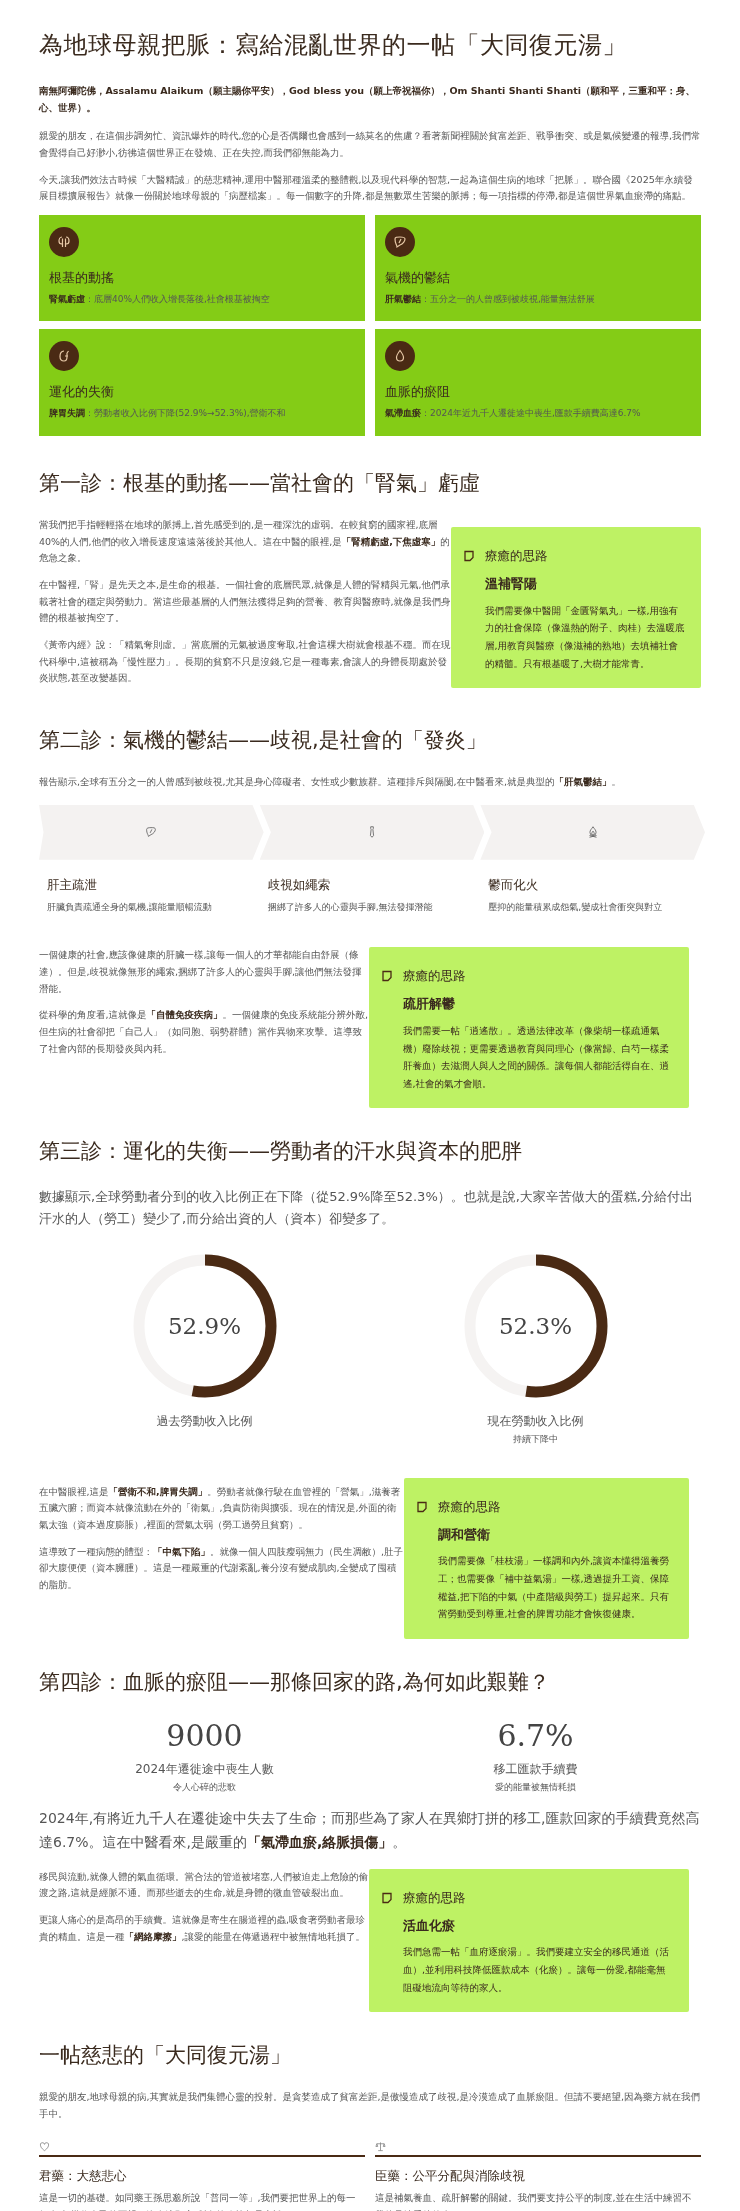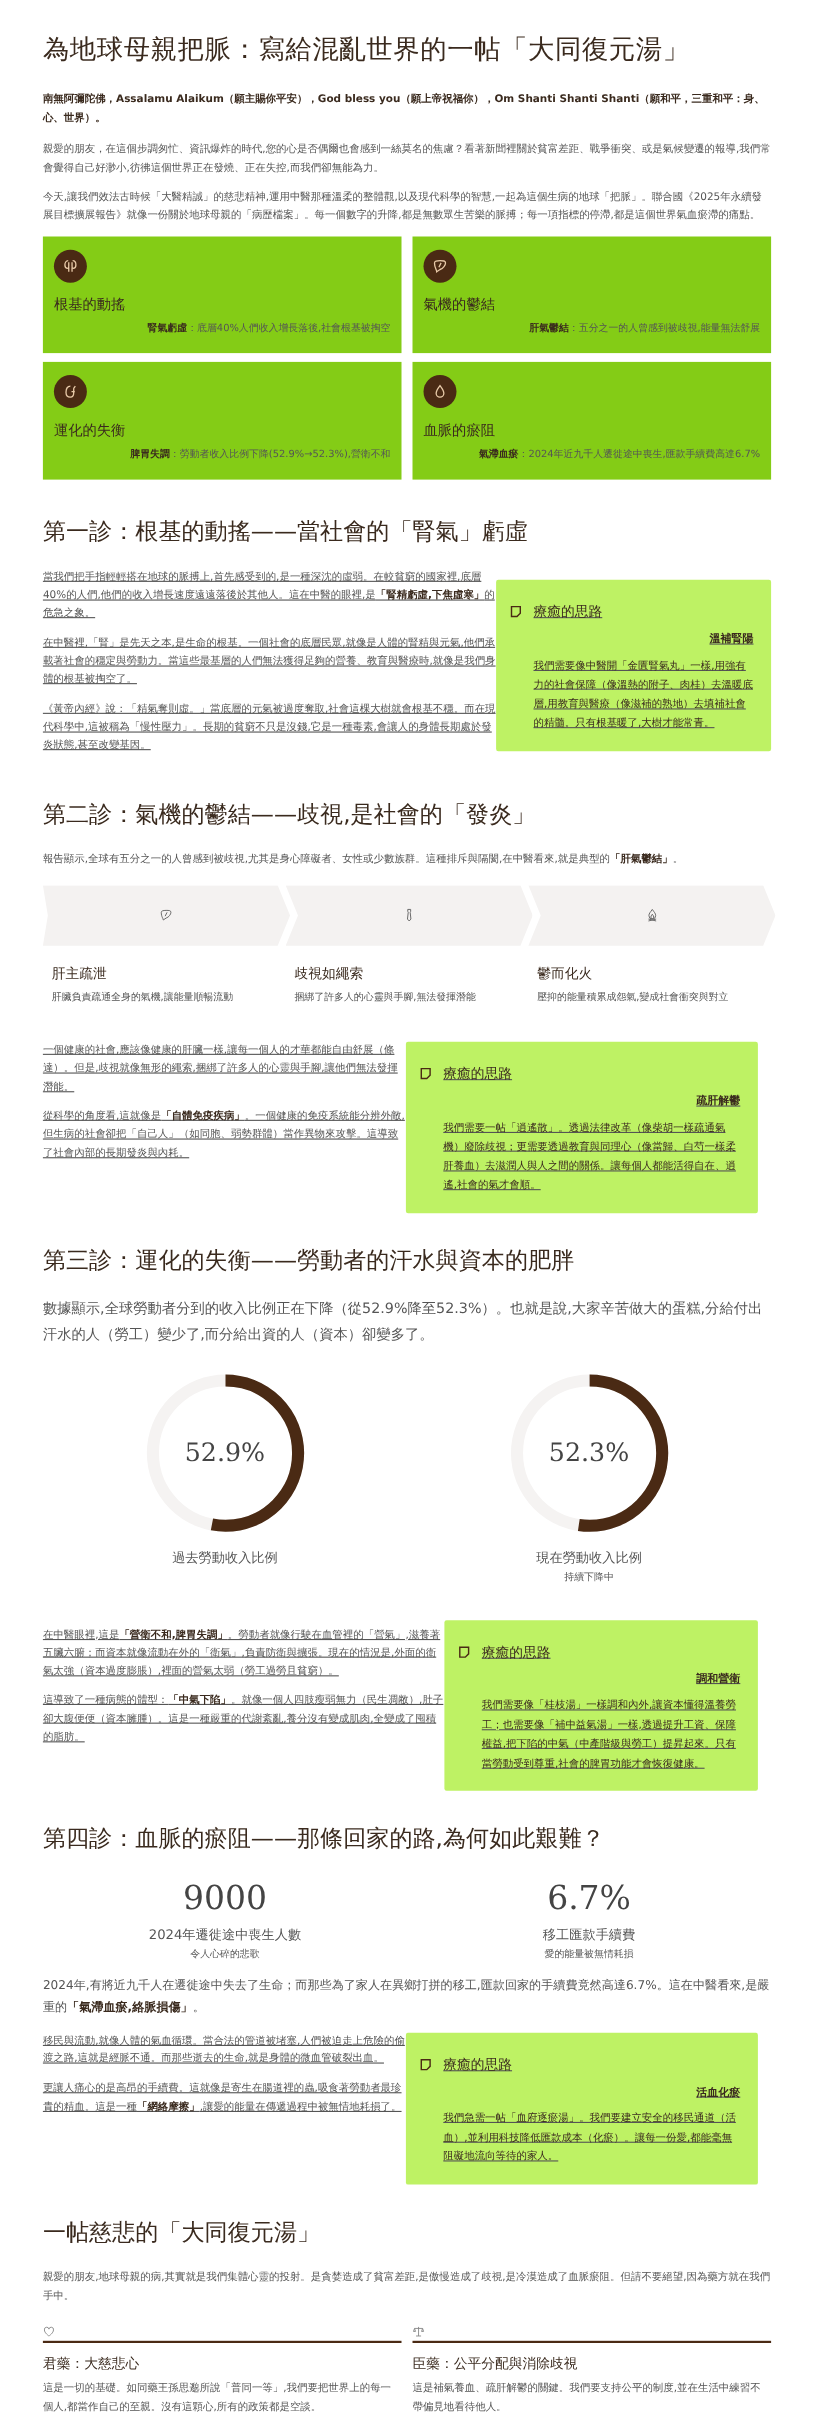--- a/index.html
+++ b/index.html
@@ -36,35 +36,35 @@
     
     .cards { display: grid; grid-template-columns: 1fr 1fr; gap: 8px 10px; margin: 10px 0 34px 0; }
     .card { background: #84cc16; padding: 12px 10px 14px 10px; min-height: 86px; }
     .card-icon {
       width: 30px; height: 30px; border-radius: 50%;
       background: #4a2a14; display: flex; align-items: center; justify-content: center;
       margin-bottom: 10px;
     }
     .card-icon svg { width: 16px; height: 16px; }
     .card-title { font-size: 13px; color: #3a2a1e; margin-bottom: 2px; }
-    .card-desc { font-size: 9px; color: #555; text-align: right; }
+    .card-desc { font-size: 9px; color: #555; }
     .card-desc b { color: #3a2a1e; }
 
     
-    .two-col { display: flex; align-items: flex-start; margin-bottom: 30px; text-decoration: underline; }
+    .two-col { display: flex; align-items: flex-start; margin-bottom: 30px; }
     .two-col .text { flex: 1; }
     .remedy {
       background: #bef264;
       padding: 18px 16px 16px 12px;
       border-radius: 2px;
     }
     .remedy-head { display: flex; align-items: center; gap: 10px; margin-bottom: 6px; }
     .remedy-head svg { width: 12px; height: 12px; }
     .remedy-title { font-size: 12.5px; color: #3a2a1e; }
-    .remedy-sub { font-weight: 700; font-size: 10px; color: #3a2a1e; margin-left: 22px; margin-bottom: 6px; text-align: right; }
+    .remedy-sub { font-weight: 700; font-size: 13px; color: #3a2a1e; margin-left: 22px; margin-bottom: 6px; }
     .remedy-body { font-size: 9.5px; color: #3a2a1e; margin-left: 22px; line-height: 1.85; }
 
     
     .flow { display: flex; gap: 0; margin: 14px 0 8px 0; }
     .flow-step { flex: 1; }
     .flow-arrow {
       height: 55px; background: #f4f2f1;
       clip-path: polygon(0 0, 95% 0, 100% 50%, 95% 100%, 0 100%, 5% 50%);
       display: flex; align-items: center; justify-content: center;
       margin-right: -4px;
@@ -276,21 +276,21 @@
       <div class="stat-num">9000</div>
       <div class="stat-label">2024年遷徙途中喪生人數</div>
       <div class="stat-note">令人心碎的悲歌</div>
     </div>
     <div class="stat">
       <div class="stat-num">6.7%</div>
       <div class="stat-label">移工匯款手續費</div>
       <div class="stat-note">愛的能量被無情耗損</div>
     </div>
   </div>
-  <p style="font-size:11px;"><span>2024年,有將近九千人在遷徙途中失去了生命；而那些為了家人在異鄉打拼的移工,匯款回家的手續費竟然高達6.7%。這在中醫看來,是嚴重的</span><b>「氣滯血瘀,絡脈損傷」</b><span>。</span></p>
+  <p style="font-size:14px;"><span>2024年,有將近九千人在遷徙途中失去了生命；而那些為了家人在異鄉打拼的移工,匯款回家的手續費竟然高達6.7%。這在中醫看來,是嚴重的</span><b>「氣滯血瘀,絡脈損傷」</b><span>。</span></p>
 
   <div class="two-col" style="margin-top:14px;">
     <div class="text" style="max-width: 330px;">
       <p>移民與流動,就像人體的氣血循環。當合法的管道被堵塞,人們被迫走上危險的偷渡之路,這就是經脈不通。而那些逝去的生命,就是身體的微血管破裂出血。</p>
       <p><span>更讓人痛心的是高昂的手續費。這就像是寄生在腸道裡的蟲,吸食著勞動者最珍貴的精血。這是一種</span><b>「網絡摩擦」</b><span>,讓愛的能量在傳遞過程中被無情地耗損了。</span></p>
     </div>
     <div class="remedy" style="width:320px;">
       <div class="remedy-head">
         <svg viewBox="0 0 12 12" fill="none" stroke="#4a2a14" stroke-width="1.3">
             <path d="M2 1.5h8v6l-3 3H2z"></path>

